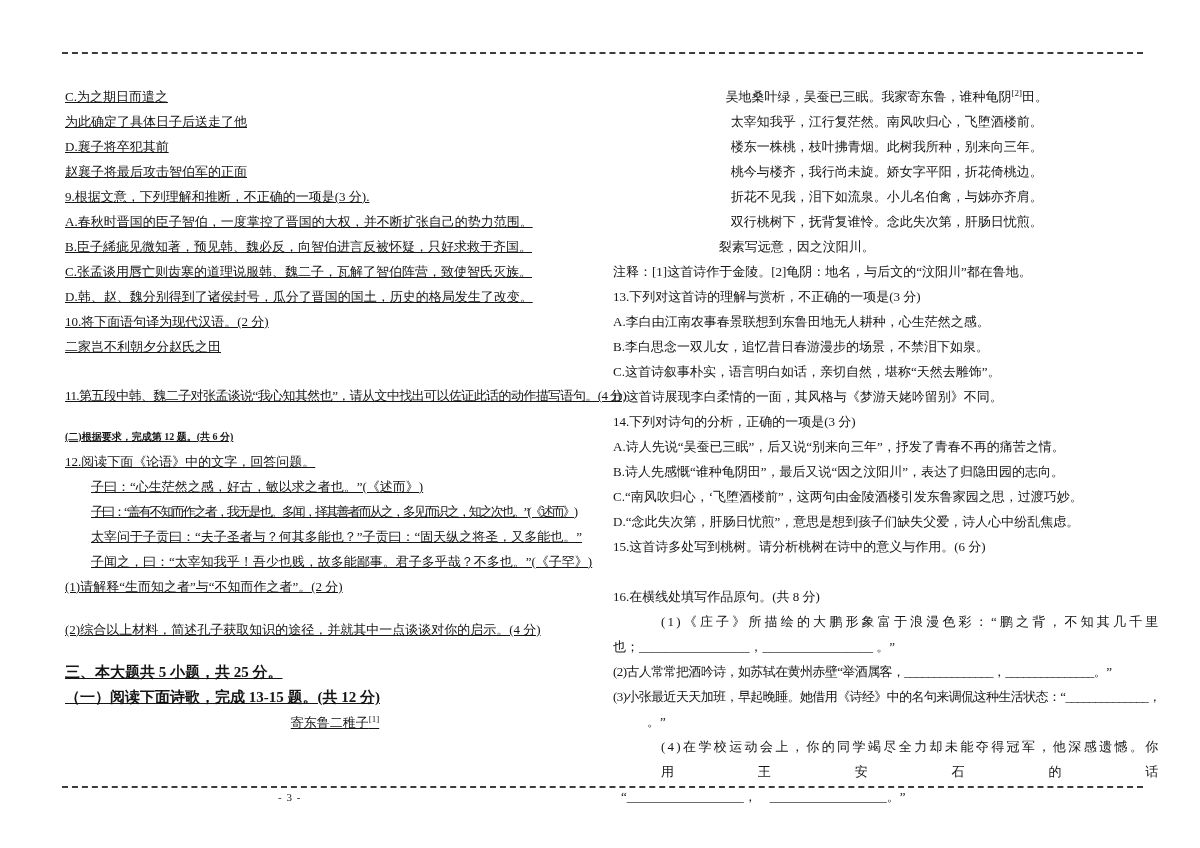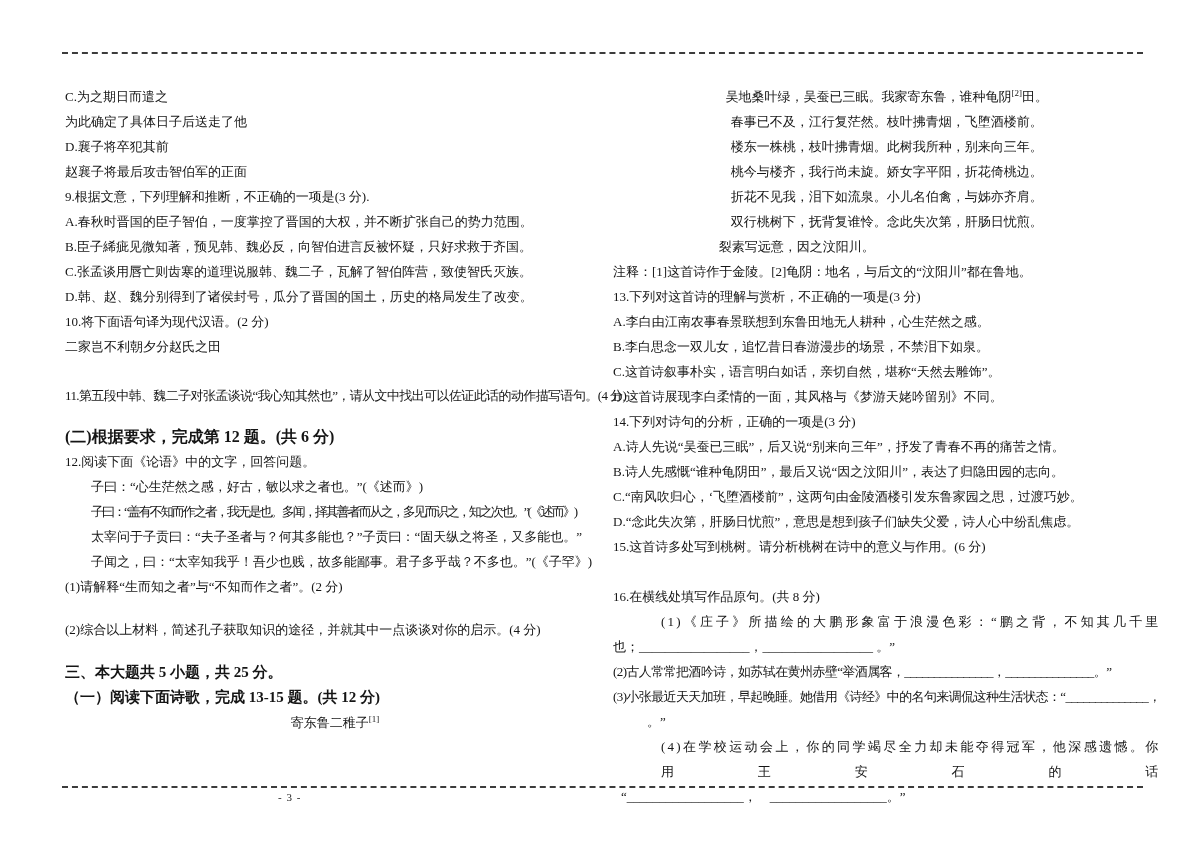--- a/index.html
+++ b/index.html
@@ -6,27 +6,27 @@
   .page {
     position:relative; width:1200px; height:848px; margin:0 auto;
     background:#ffffff; overflow:hidden;
     font-family:"Liberation Serif","DejaVu Serif",serif;
     color:#151515;
   }
   .rule { position:absolute; left:62px; right:57px; border-top:2px dashed #3c3c3c; height:0; }
   .rule-top { top:52px; }
   .rule-bottom { top:786px; }
   .content { position:absolute; top:84px; left:65px; right:58px; display:flex; }
-  .col-left { width:540px; flex:0 0 540px; }
+  .col-left { width:540px; flex:0 0 540px;text-decoration:underline; }
   .col-right { flex:1 1 auto; margin-left:8px; }
   .ln { font-size:13px; line-height:25px; white-space:nowrap; }
   .indent { padding-left:26px; }
   .cram { letter-spacing:-0.6px; }
   .cram2 { letter-spacing:-2px; }
-  .bold-md { font-weight:bold; font-size:16px; }
+  .bold-md { font-weight:bold; font-size:10px; }
   .bold-lg { font-weight:bold; font-size:15px; }
   .center { text-align:center; white-space:nowrap; }
   .gap24 { height:24px; } .gap18 { height:18px; } .gap16 { height:16px; } .gap25 { height:25px; }
   .poem-line { text-align:center; font-size:13px; line-height:25px; white-space:nowrap; }
   .poem-last { margin-right:180px; }
   sup.fn { font-size:9px; vertical-align:super; line-height:0; }
   .jline { text-align:justify; text-align-last:justify; letter-spacing:2.2px; white-space:normal;margin-left:48px; }
   .blank-cont { padding-left:34px; }
   .blank-ind { padding-left:8px; }
   .footer { position:absolute; top:791px; left:278px; font-size:11px; color:#222; letter-spacing:1px; }
@@ -65,21 +65,21 @@
       <div class="gap18"></div>
       <div class="ln">(2)综合以上材料，简述孔子获取知识的途径，并就其中一点谈谈对你的启示。(4 分)</div>
       <div class="gap18"></div>
       <div class="ln bold-lg">三、本大题共 5 小题，共 25 分。</div>
       <div class="ln bold-lg">（一）阅读下面诗歌，完成 13-15 题。(共 12 分)</div>
       <div class="ln center"><span>寄东鲁二稚子</span><sup class="fn">[1]</sup></div>
     </div>
 
     <div class="col-right">
       <div class="poem-line"><span>吴地桑叶绿，吴蚕已三眠。我家寄东鲁，谁种龟阴</span><sup class="fn">[2]</sup><span>田。</span></div>
-      <div class="poem-line">春事已不及，江行复茫然。枝叶拂青烟，飞堕酒楼前。</div>
+      <div class="poem-line">太宰知我乎，江行复茫然。南风吹归心，飞堕酒楼前。</div>
       <div class="poem-line">楼东一株桃，枝叶拂青烟。此树我所种，别来向三年。</div>
       <div class="poem-line">桃今与楼齐，我行尚未旋。娇女字平阳，折花倚桃边。</div>
       <div class="poem-line">折花不见我，泪下如流泉。小儿名伯禽，与姊亦齐肩。</div>
       <div class="poem-line">双行桃树下，抚背复谁怜。念此失次第，肝肠日忧煎。</div>
       <div class="poem-line poem-last">裂素写远意，因之汶阳川。</div>
       <div class="ln">注释：[1]这首诗作于金陵。[2]龟阴：地名，与后文的“汶阳川”都在鲁地。</div>
       <div class="ln">13.下列对这首诗的理解与赏析，不正确的一项是(3 分)</div>
       <div class="ln">A.李白由江南农事春景联想到东鲁田地无人耕种，心生茫然之感。</div>
       <div class="ln">B.李白思念一双儿女，追忆昔日春游漫步的场景，不禁泪下如泉。</div>
       <div class="ln">C.这首诗叙事朴实，语言明白如话，亲切自然，堪称“天然去雕饰”。</div>

